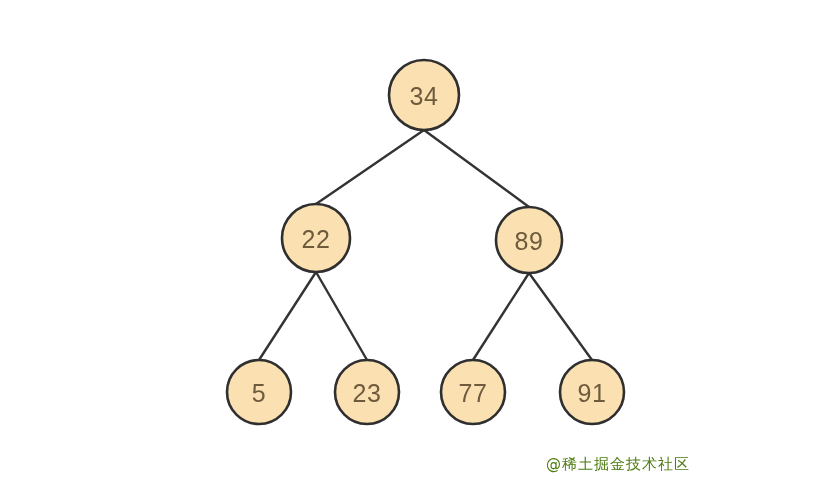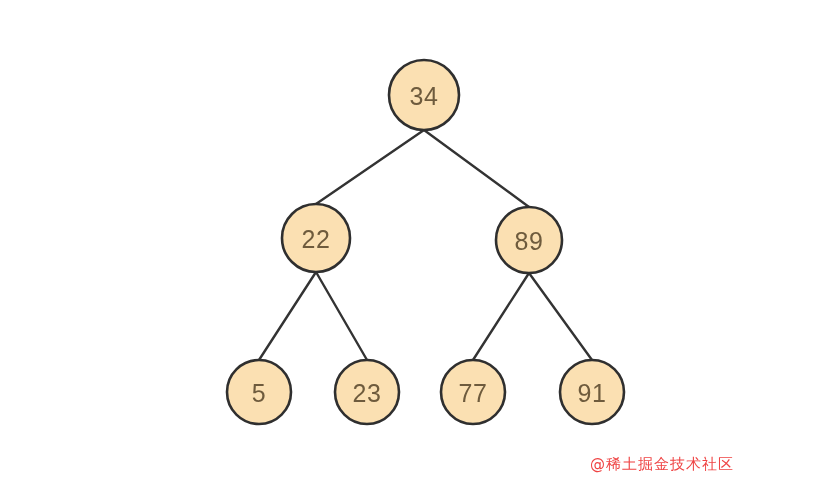--- a/index.html
+++ b/index.html
@@ -9,21 +9,20 @@
   }
   body {
     font-family: "Liberation Sans", sans-serif;
   }
   #canvas {
     position: relative;
     width: 706px;
     height: 488px;
     background: #ffffff;
     overflow: hidden;
-    padding-left: 44px;
   }
   #tree-svg {
     position: absolute;
     left: 0;
     top: 0;
     width: 829px;
     height: 488px;
     display: block;
   }
   .edge-line {
@@ -42,21 +41,21 @@
     font-family: "Liberation Sans", sans-serif;
     font-size: 25px;
     text-anchor: middle;
     dominant-baseline: central;
     letter-spacing: 0.5px;
   }
   .watermark {
     position: absolute;
     right: 16px;
     bottom: 14px;
-    color: #ef4444;
+    color: #4d7c0f;
     font-family: "DejaVu Sans", sans-serif;
     font-size: 15px;
     letter-spacing: 1px;
     white-space: nowrap;
     user-select: none;
   }
 </style>
 </head>
 <body>
 

